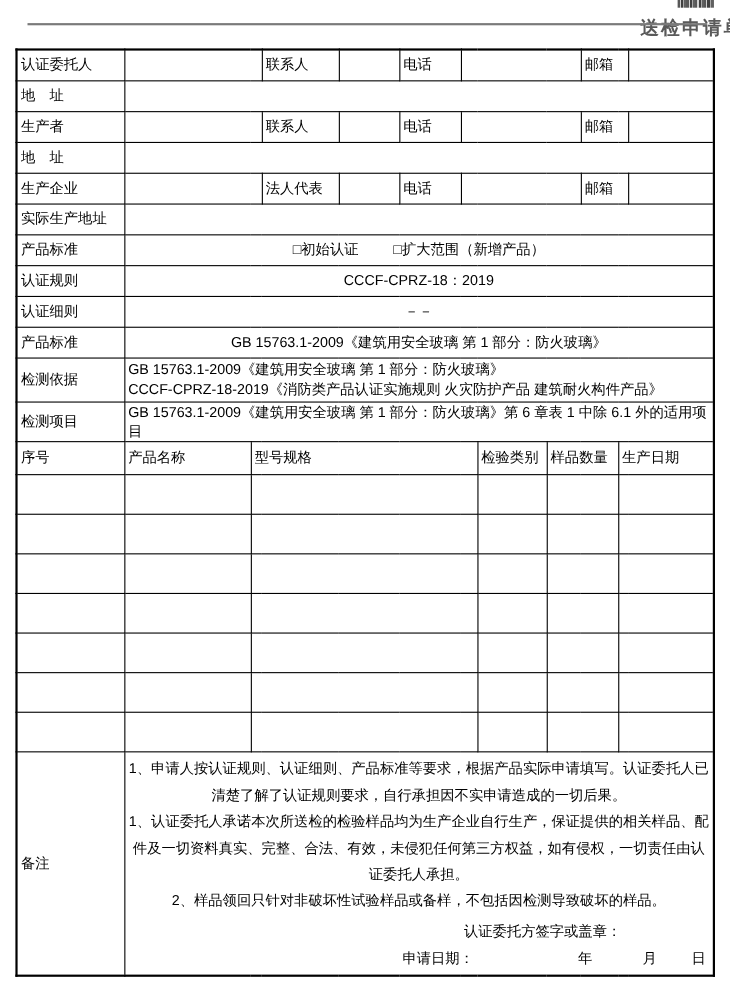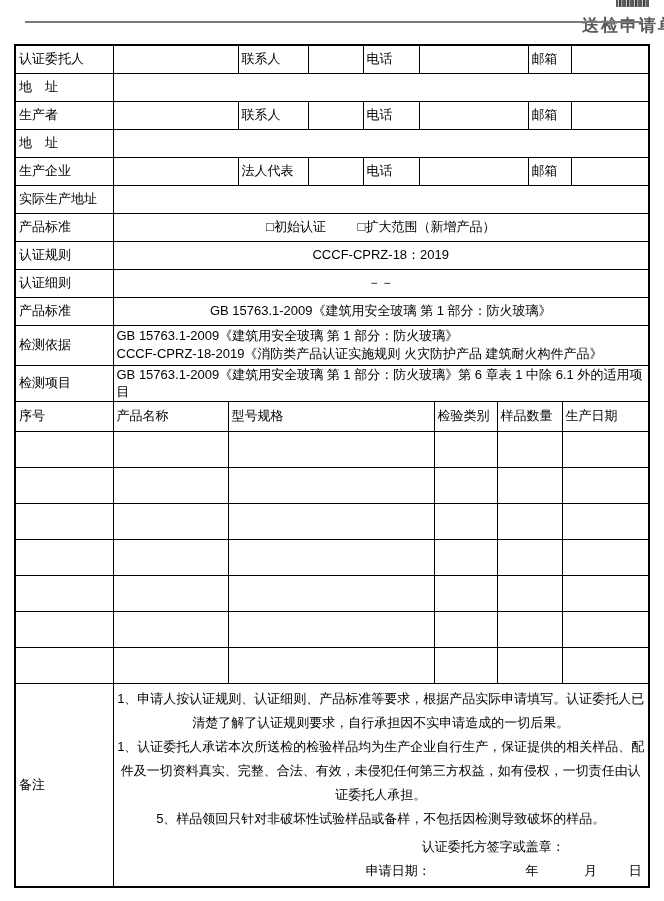--- a/index.html
+++ b/index.html
@@ -221,21 +221,21 @@
           <td></td>
           <td colspan="2"></td>
           <td colspan="2"></td>
         </tr>
 
   <tr class="hrem">
     <td class="lbl">备注</td>
     <td colspan="11" class="remarks-cell">
       <p>1、申请人按认证规则、认证细则、产品标准等要求，根据产品实际申请填写。认证委托人已清楚了解了认证规则要求，自行承担因不实申请造成的一切后果。</p>
       <p>1、认证委托人承诺本次所送检的检验样品均为生产企业自行生产，保证提供的相关样品、配件及一切资料真实、完整、合法、有效，未侵犯任何第三方权益，如有侵权，一切责任由认证委托人承担。</p>
-      <p>5、样品领回只针对非破坏性试验样品或备样，不包括因检测导致破坏的样品。</p>
+      <p>2、样品领回只针对非破坏性试验样品或备样，不包括因检测导致破坏的样品。</p>
       <div class="sig-line">
         <span>认证委托方签字或盖章：</span>
       </div>
       <div class="date-line">
         <span>申请日期：</span>
         <span class="yr">年</span>
         <span class="mo">月</span>
         <span class="dy">日</span>
       </div>
     </td>

